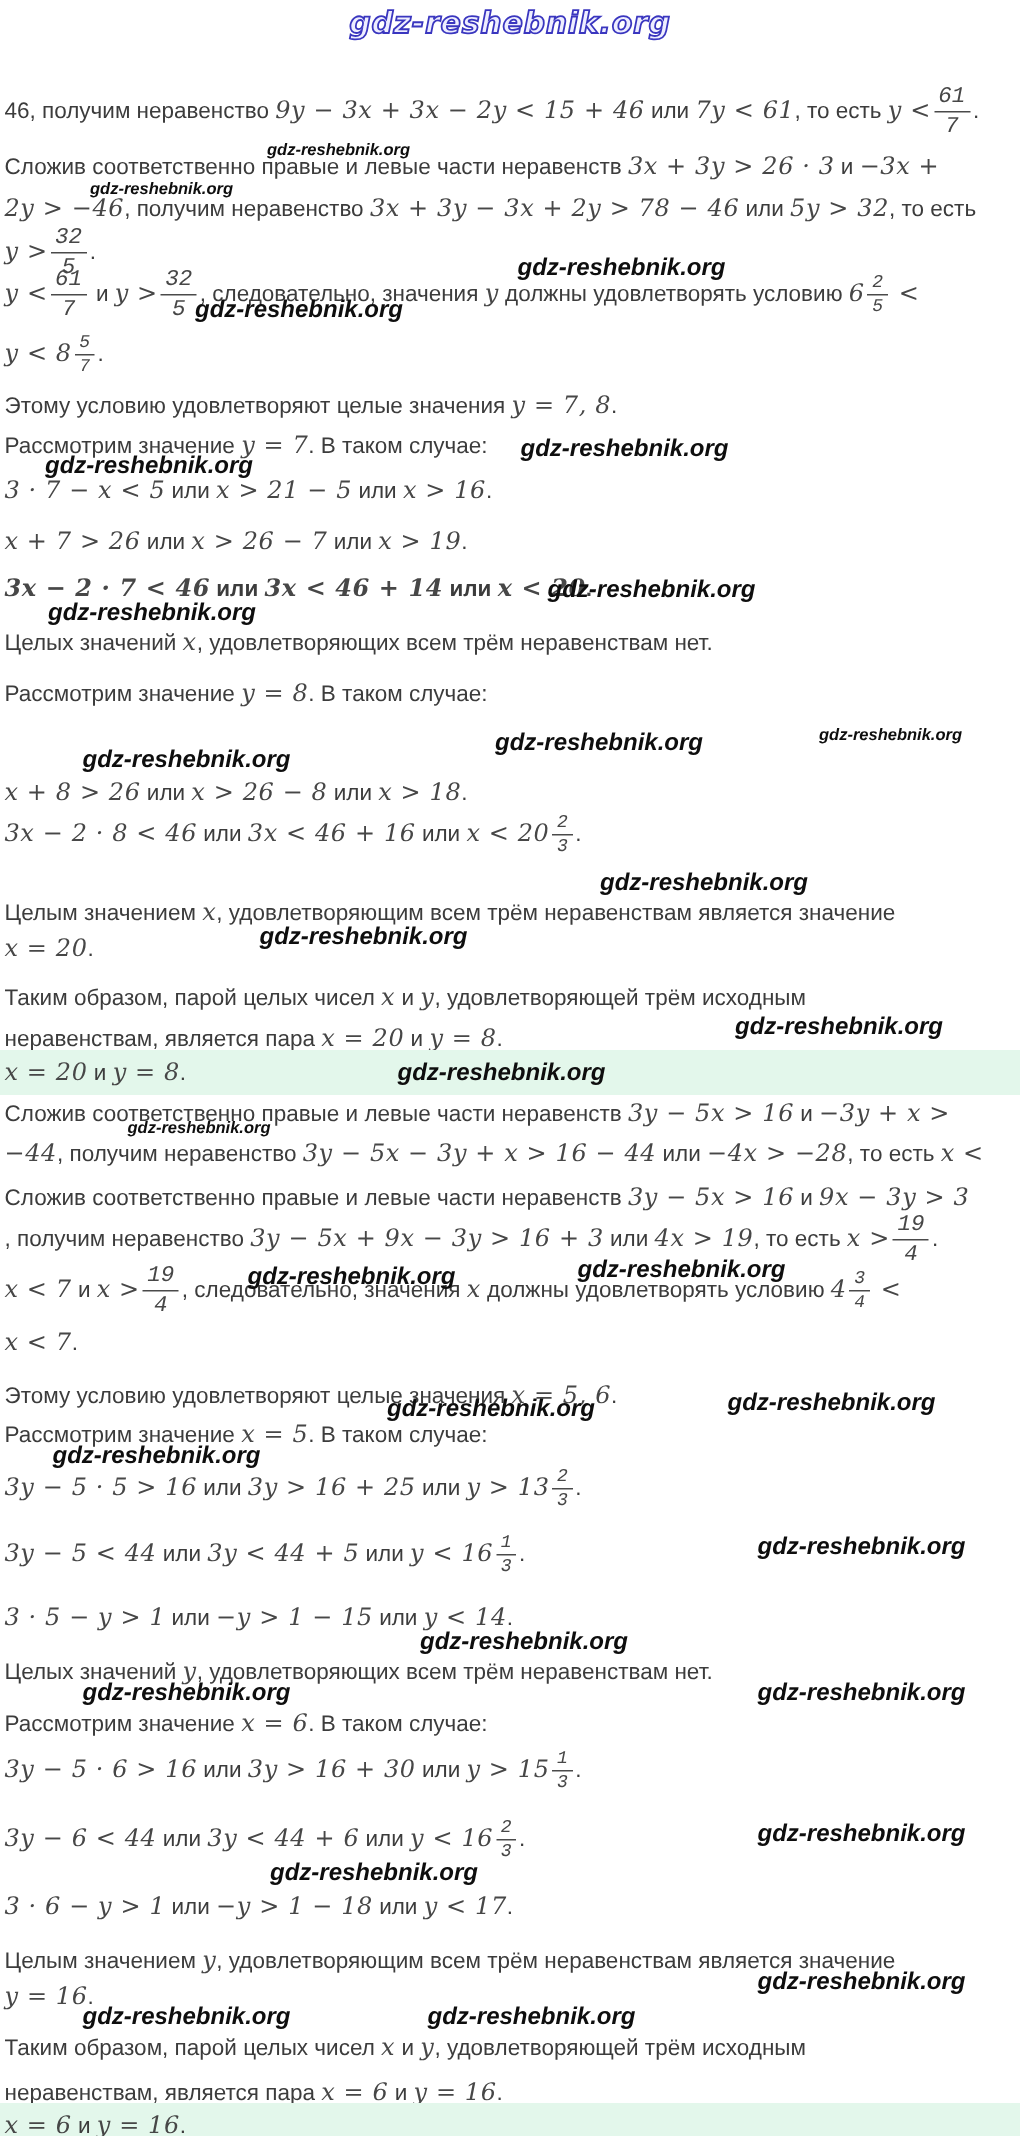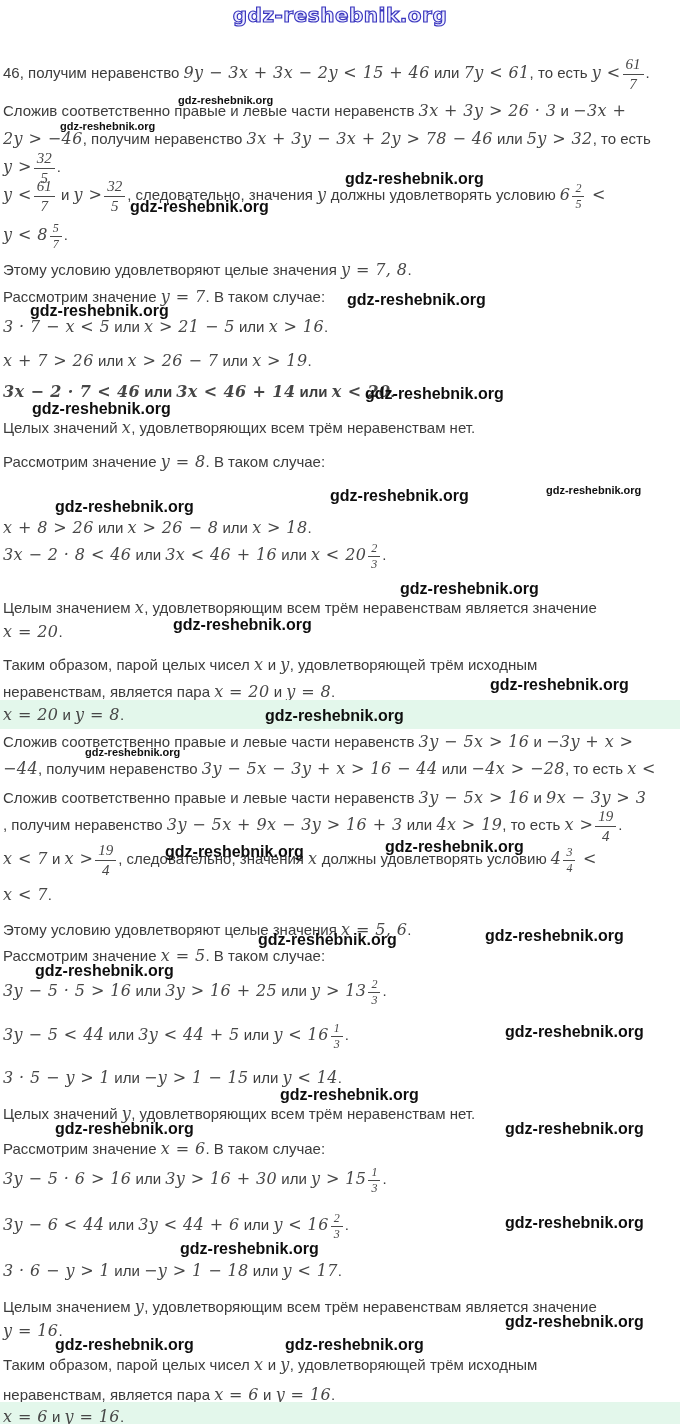--- a/index.html
+++ b/index.html
@@ -4,28 +4,28 @@
 <style>
   html,body{margin:0;padding:0;background:#ffffff;}
   body{width:680px;height:1424px;overflow:hidden;position:relative;
        font-family:"Liberation Sans",sans-serif;}
   #doc{position:relative;width:680px;height:1424px;color:#3c3c3c;}
   .line{position:absolute;left:3px;white-space:nowrap;font-size:15px;line-height:21px;}
   .txt{font-family:"Liberation Sans",sans-serif;color:#3c3c3c;}
   .math{font-family:"DejaVu Serif",serif;font-style:italic;font-size:16px;
         color:#474747;letter-spacing:.4px;}
   .frac,.dfrac{display:inline-block;vertical-align:middle;text-align:center;
-        font-family:Liberation Serif, serif;font-style:italic;color:#474747;margin:0 2px;}
+        font-family:Liberation Mono, monospace;font-style:italic;color:#474747;margin:0 2px;}
   .frac{font-size:12px;line-height:13px;}
   .dfrac{font-size:15px;line-height:17px;}
   .frac .num,.dfrac .num{display:block;border-bottom:1.3px solid #4a4a4a;padding:0 3px 1px;}
   .frac .den,.dfrac .den{display:block;padding-top:1px;}
   .band{left:0;width:680px;box-sizing:border-box;padding:4px 3px;background:var(--hl,#e3f7eb);}
   .wm{position:absolute;color:#0e0e0e;white-space:nowrap;
-      font-family:"Liberation Sans",sans-serif;}
+      font-family:"Liberation Sans",sans-serif;font-style:italic;}
   .wm.small{font-size:11px;font-weight:700;}
   .wm.med{font-size:16px;font-weight:700;}
   .wm.top{left:0;top:3px;width:680px;text-align:center;font-size:20px;font-weight:800;
       letter-spacing:.5px;font-family:"DejaVu Sans",sans-serif;
       color:var(--wmfill,#eeeeff);-webkit-text-stroke:1.2px var(--wmstroke,#3a36bf);}
 </style>
 </head>
 <body>
 
 <div id="doc">

